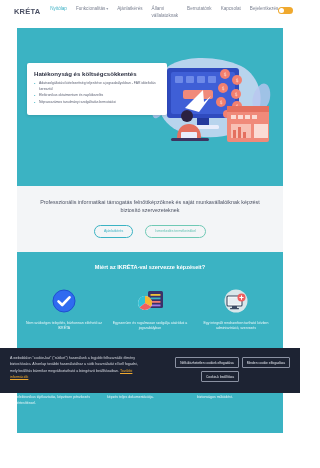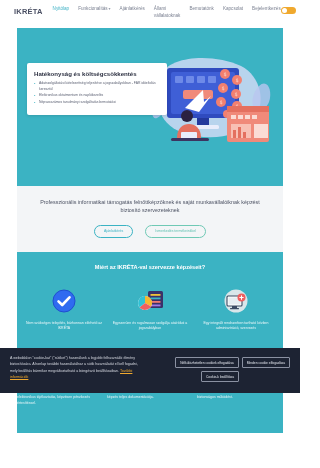--- a/index.html
+++ b/index.html
@@ -130,21 +130,21 @@
   }
   .why-bottom .features { padding-top:2px; }
   .why-bottom .feature p { font-size:3.5px; color:#eaf7f9; line-height:1.6; }
 </style>
 </head>
 <body>
 
 <div id="page">
 
   <div class="navbar">
-    <div class="logo">IKRÉTA</div>
+    <div class="logo">KRÉTA</div>
     <div class="nav-items">
       <div class="nav-link home"><span>Nyitólap</span></div>
       <div class="nav-link"><span>Funkcionalitás</span><span class="caret">▾</span></div>
       <div class="nav-link"><span>Ajánlatkérés</span></div>
       <div class="nav-link"><span>Állami vállalatoknak</span></div>
       <div class="nav-link"><span>Bemutatónk</span></div>
       <div class="nav-link"><span>Kapcsolat</span></div>
       <div class="nav-link"><span>Bejelentkezés</span></div>
     </div>
     <div class="nav-right">

